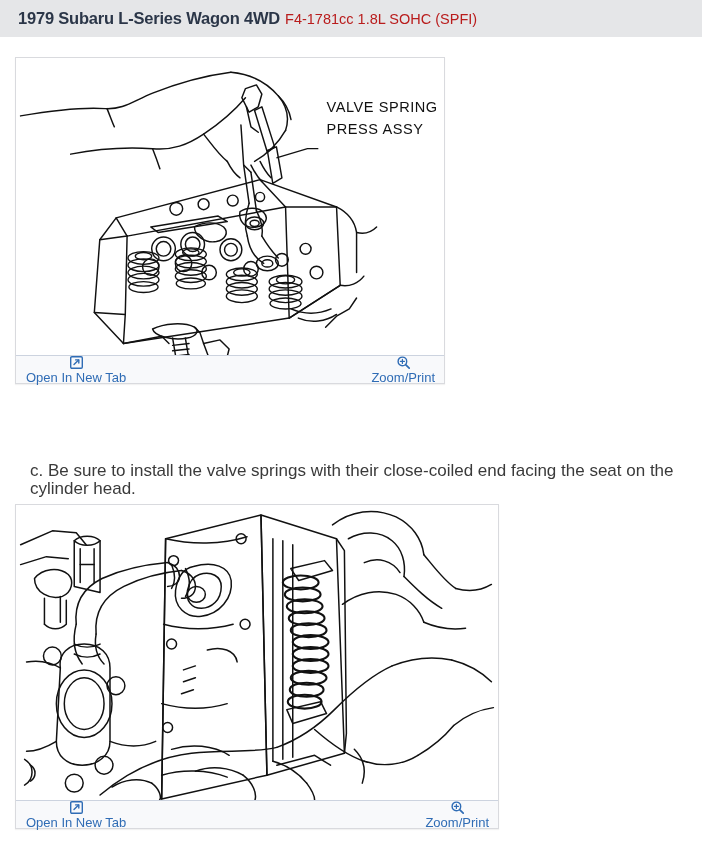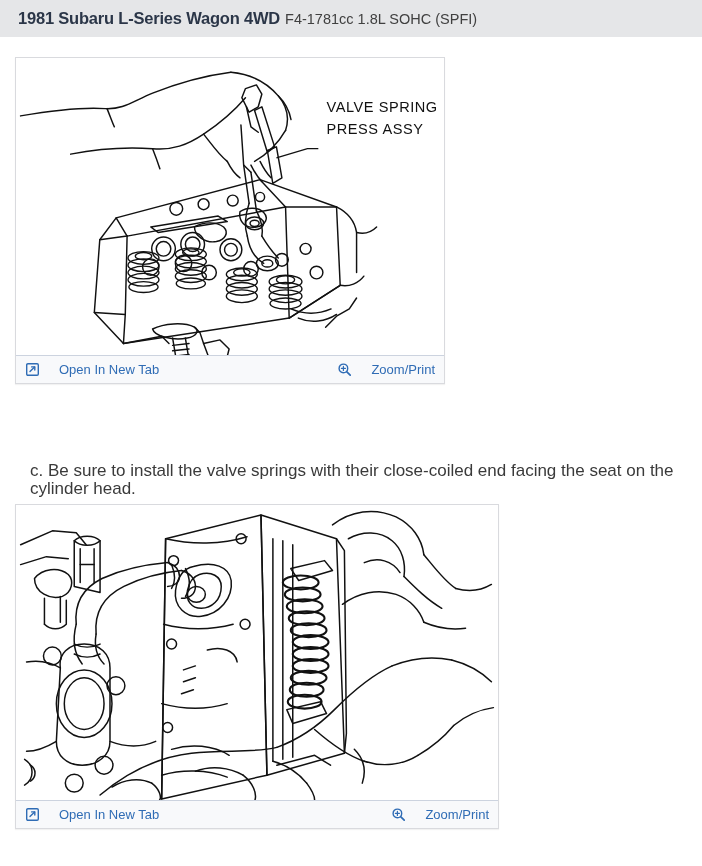--- a/index.html
+++ b/index.html
@@ -28,21 +28,21 @@
   .veh-title {
     font-size: 16.5px;
     font-weight: bold;
     color: #2b3648;
     letter-spacing: -0.2px;
     white-space: nowrap;
   }
   .veh-engine {
     font-size: 14.5px;
     font-weight: normal;
-    color: #404040;
+    color: #b91c1c;
     margin-left: 5px;
     white-space: nowrap;
   }
 
   
   .figure-card {
     position: absolute;
     background: #ffffff;
     border: 1px solid #d9dade;
     box-sizing: border-box;
@@ -69,45 +69,46 @@
     border-top: 1px solid #ccd3df;
     display: flex;
     align-items: center;
     justify-content: space-between;
     padding: 0 9px 0 10px;
     box-sizing: border-box;
   }
   .cap-action {
     display: flex;
     align-items: center;
-    gap: 20px;
+    gap: 2px;
     color: #2f6cb5;
     font-size: 13px;
     cursor: pointer;
     text-decoration: none;
     line-height: 1;
+    flex-direction: column;
   }
   .cap-action .glyph { display: inline-flex; align-items: center; }
 
   
   .step-text {
     position: absolute;
     left: 30px;
     top: 445px;
     width: 650px;
     font-size: 17px;
     line-height: 18px;
     color: #3a3a3a;
   }
 </style>
 </head>
 <body>
 
 <div class="vehicle-header">
-  <span class="veh-title">1981 Subaru L-Series Wagon 4WD</span>
+  <span class="veh-title">1979 Subaru L-Series Wagon 4WD</span>
   <span class="veh-engine">F4-1781cc 1.8L SOHC (SPFI)</span>
 </div>
 <div class="shade"></div>
 
 <div class="figure-card" id="figure-1">
   <div class="figure-canvas">
     <svg viewBox="0 0 470 299" preserveAspectRatio="xMidYMid meet">
       <g fill="none" stroke="#111" stroke-width="1.6" stroke-linecap="round" stroke-linejoin="round">
 
         <path d="M5 50 C40 44 70 40 98 42 C118 43 128 34 150 25 C175 15 205 6 236 2"></path>

